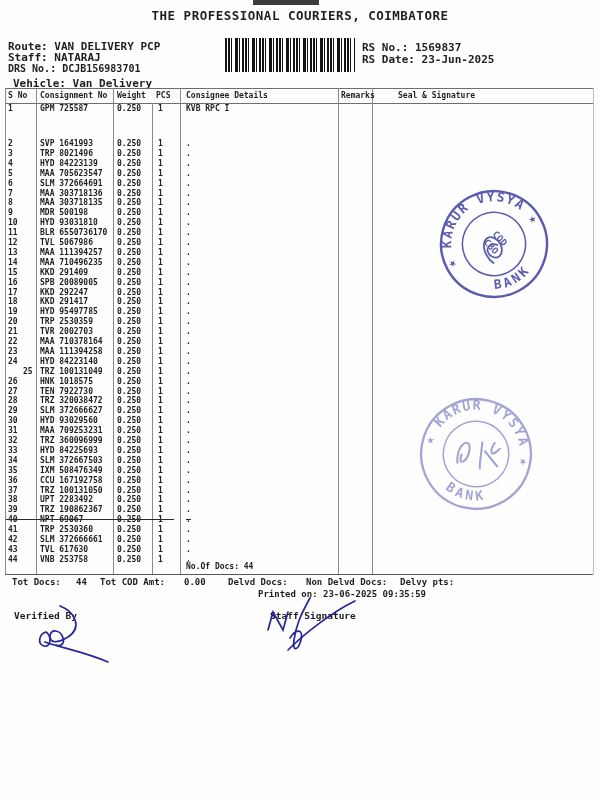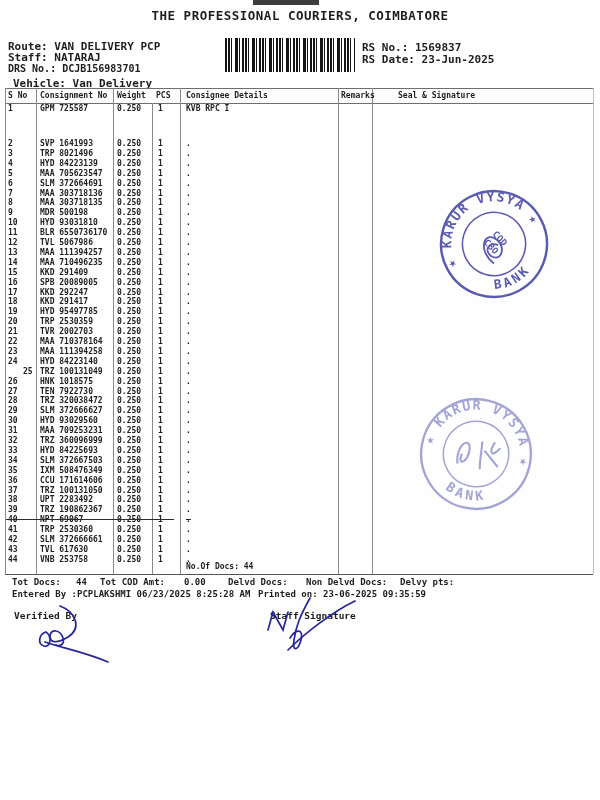--- a/index.html
+++ b/index.html
@@ -319,21 +319,21 @@
       </div>
       <div class="trow" style="top: 465.7px;">
         <span style="left: 8px;">35</span>
         <span style="left: 40px;">IXM 508476349</span>
         <span style="left: 117px;">0.250</span>
         <span style="left: 158px;">1</span>
         <span style="left: 186px;">.</span>
       </div>
       <div class="trow" style="top: 475.6px;">
         <span style="left: 8px;">36</span>
-        <span style="left: 40px;">CCU 171614606</span>
+        <span style="left: 40px;">CCU 167192758</span>
         <span style="left: 117px;">0.250</span>
         <span style="left: 158px;">1</span>
         <span style="left: 186px;">.</span>
       </div>
       <div class="trow" style="top: 485.5px;">
         <span style="left: 8px;">37</span>
         <span style="left: 40px;">TRZ 100131050</span>
         <span style="left: 117px;">0.250</span>
         <span style="left: 158px;">1</span>
         <span style="left: 186px;">.</span>
@@ -429,21 +429,20 @@
   </div>
 
   <div class="abs foot" style="left:12px;  top:577px;">Tot Docs:</div>
   <div class="abs foot" style="left:76px;  top:577px;">44</div>
   <div class="abs foot" style="left:100px; top:577px;">Tot COD Amt:</div>
   <div class="abs foot" style="left:184px; top:577px;">0.00</div>
   <div class="abs foot" style="left:228px; top:577px;">Delvd Docs:</div>
   <div class="abs foot" style="left:306px; top:577px;">Non Delvd Docs:</div>
   <div class="abs foot" style="left:400px; top:577px;">Delvy pts:</div>
 
-  <div class="abs foot" style="left:12px;  top:589px;">Entered By :PCPLAKSHMI 06/23/2025 8:25:28 AM</div>
   <div class="abs foot" style="left:258px; top:589px;">Printed on: 23-06-2025 09:35:59</div>
 
   <div class="abs siglabel" style="left:14px;  top:610px;">Verified By</div>
   <div class="abs siglabel" style="left:270px; top:610px;">Staff Signature</div>
 
   <div class="sig" style="left:30px; top:598px;">
     <svg width="90" height="70" viewBox="0 0 90 70" fill="none" stroke="#26269a" stroke-width="1.7" stroke-linecap="round">
       <path d="M30 8 C46 14 52 30 38 39 C28 45 20 46 20 38 C21 31 30 31 33 40 C35 46 30 49 26 47"></path>
       <path d="M16 34 C9 36 7 46 14 48 C21 50 22 38 16 34"></path>
       <path d="M15 44 C32 50 55 54 78 64"></path>

